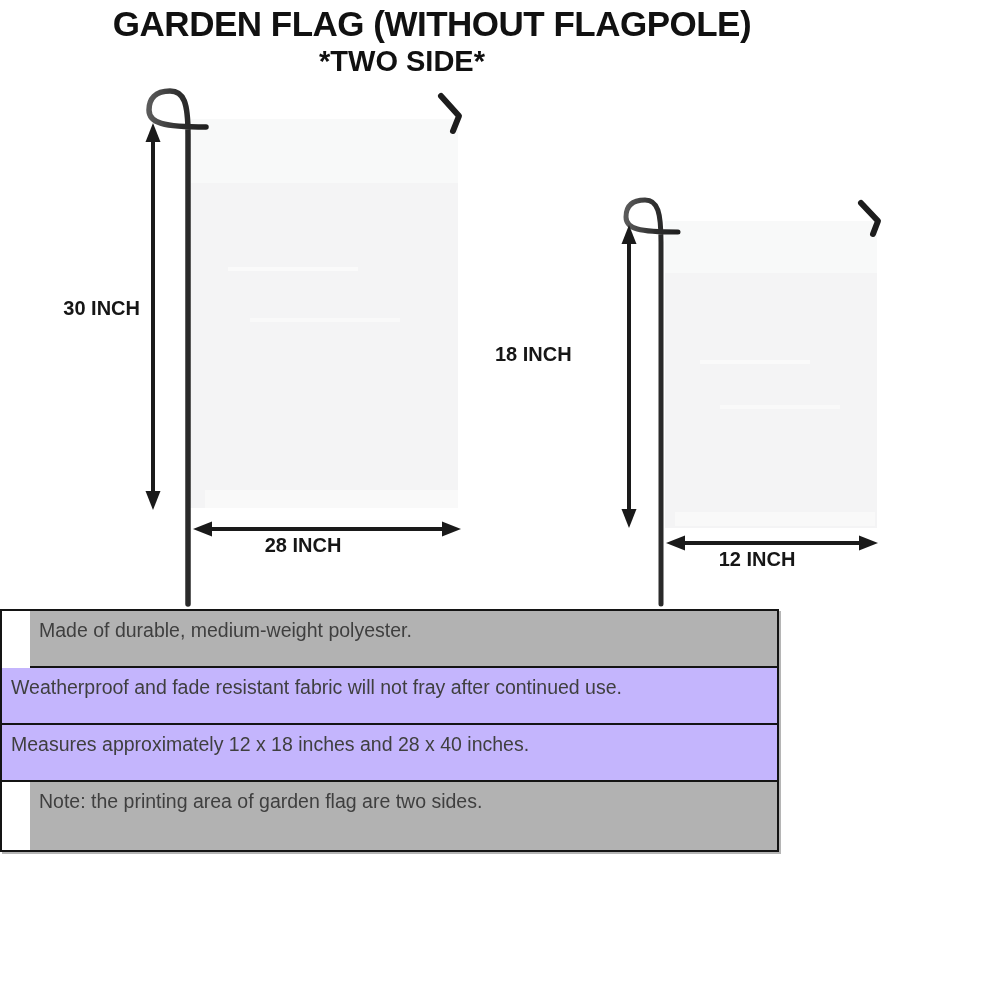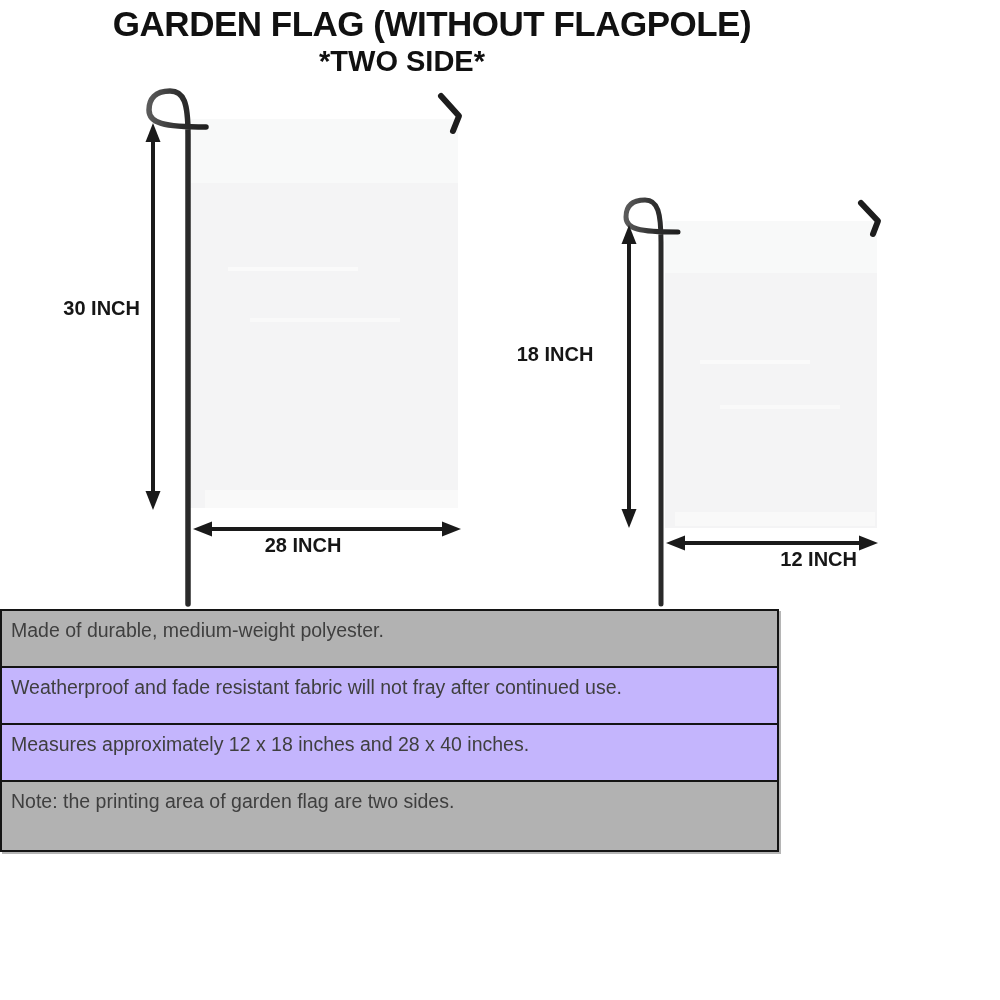--- a/index.html
+++ b/index.html
@@ -47,22 +47,22 @@
   
   .dim-label {
     position: absolute;
     font-size: 20px;
     font-weight: 700;
     color: var(--c-label, #161616);
     white-space: nowrap;
   }
   .label-40 { left: 20px;  top: 297px; width: 120px; text-align: right; }
   .label-28 { left: 203px; top: 534px; width: 200px; text-align: center; }
-  .label-18 { left: 495px; top: 343px; width: 120px; text-align: center; }
-  .label-12 { left: 657px; top: 548px; width: 200px; text-align: right; }
+  .label-18 { left: 495px; top: 343px; width: 120px; text-align: left; }
+  .label-12 { left: 657px; top: 548px; width: 200px; text-align: center; }
   
   .feature-table {
     position: absolute;
     left: 0;
     top: 609px;
     width: 779px;
     box-sizing: border-box;
     border: 2px solid var(--c-border, #141414);
     background: #ffffff;
     box-shadow: 2px 2px 0 rgba(90,90,90,0.45);
@@ -71,21 +71,21 @@
     box-sizing: border-box;
     height: 57px;
     border-bottom: 2px solid var(--c-border, #141414);
     padding: 8px 6px 0 9px;
     font-size: 19.5px;
     line-height: 23px;
     color: var(--c-body_text, #3f3f3f);
     background: #c4b5fd;
   }
   .feature-row:last-child { border-bottom: none; height: 68px; }
-  .feature-row.gray { background: var(--c-row_gray, #b2b2b2); }
+  .feature-row.gray { background: var(--c-row_gray, #b2b2b2); margin-left: 28px; }
 </style>
 </head>
 <body>
 
 <div class="canvas">
 
   <div class="title-block">
     <div class="title-line1">GARDEN FLAG (WITHOUT FLAGPOLE)</div>
     <div class="title-line2">*TWO SIDE*</div>
   </div>

